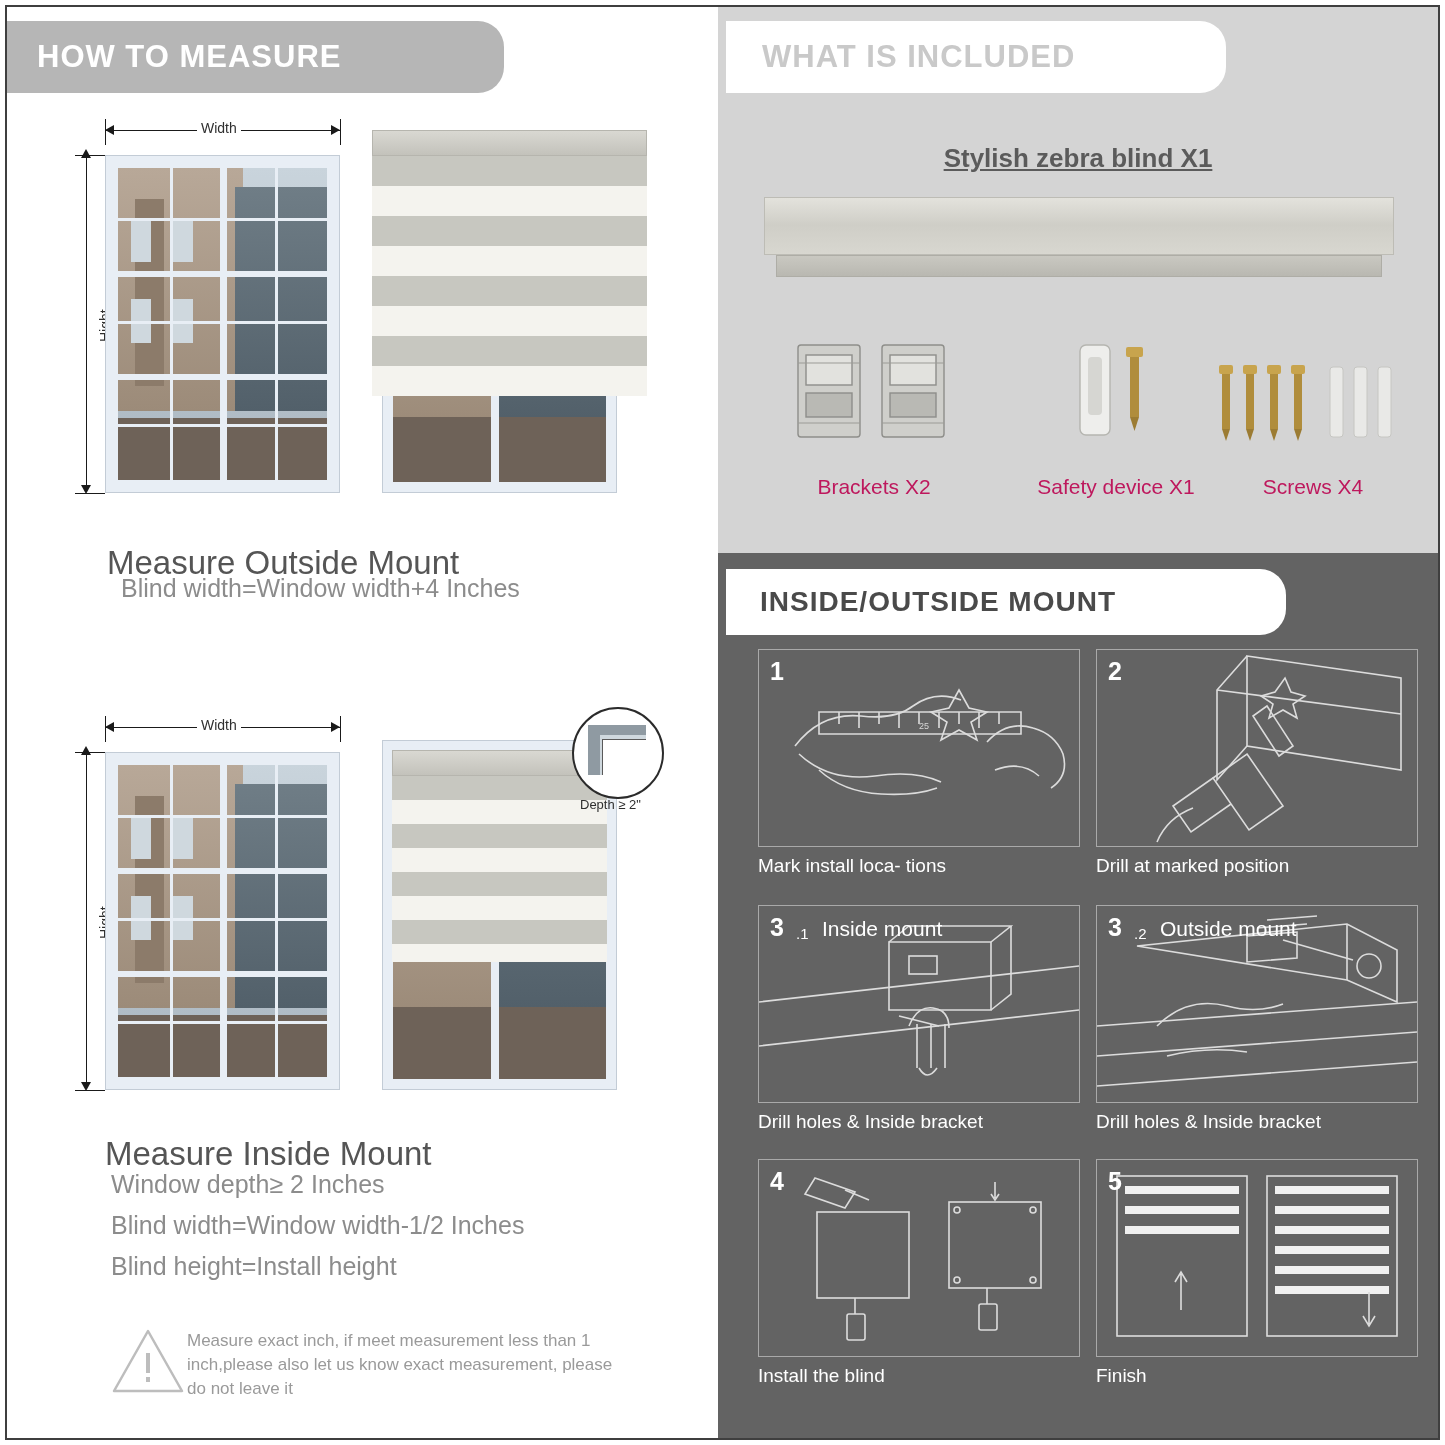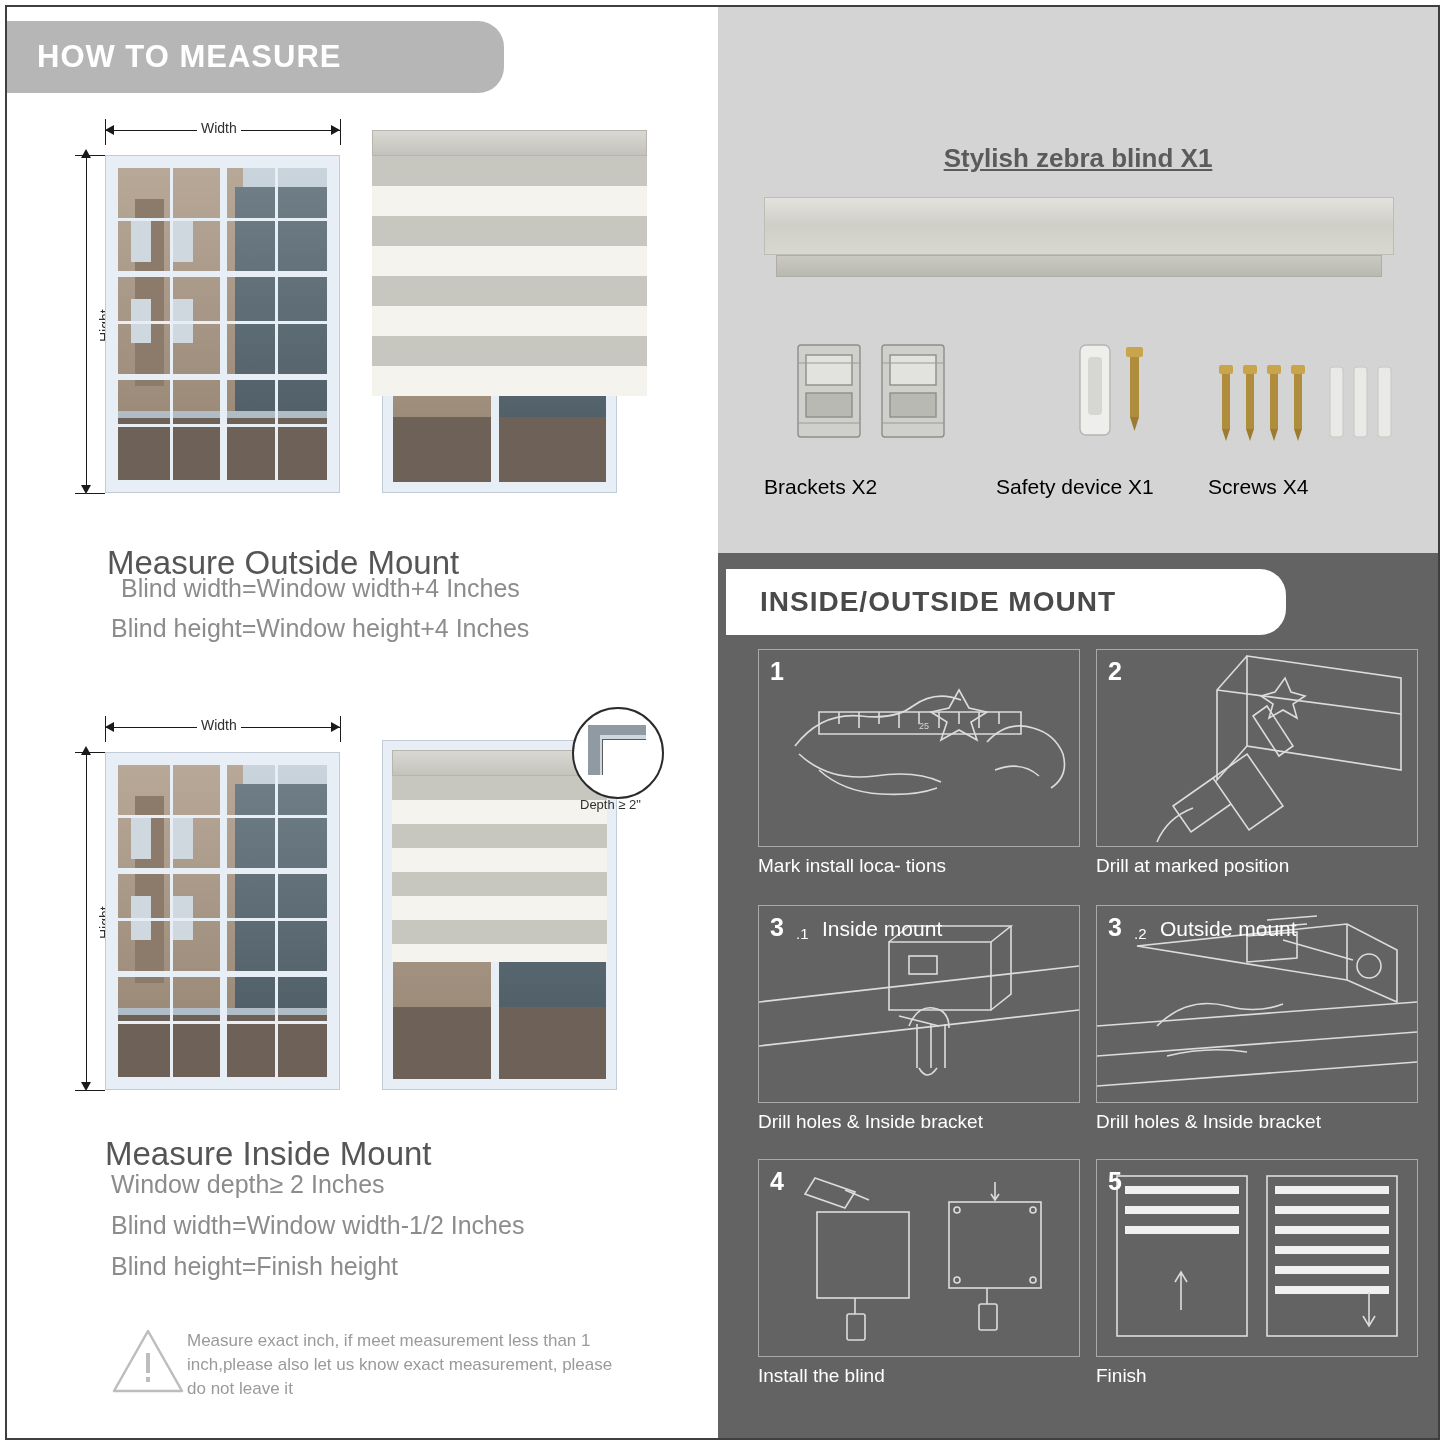--- a/index.html
+++ b/index.html
@@ -64,21 +64,21 @@
   .right-top{position:absolute;left:718px;top:7px;width:720px;height:546px;background:#d4d4d4;}
   .hdr-right{
     left:8px;top:14px;width:500px;height:72px;
     background:#ffffff;color:#c9c9c9;font-size:31px;padding-left:36px;
   }
   .incl-title{position:absolute;font-size:26px;color:#5b5b5b;font-weight:bold;}
   .headrail{position:absolute;}
   .headrail .rail-top{position:absolute;left:0;top:0;right:0;height:58px;background:linear-gradient(180deg,#e3e2dc 0%, #cfcec7 48%, #d8d7d0 100%);border:1px solid #bdbcb5;box-sizing:border-box;}
   .headrail .rail-bot{position:absolute;left:12px;right:12px;top:58px;height:22px;background:linear-gradient(180deg,#c9c8c1,#b9b8b1);border:1px solid #aeada6;box-sizing:border-box;}
 
-  .part-cap{position:absolute;font-size:21px;color:#000000;text-align:left;}
+  .part-cap{position:absolute;font-size:21px;color:#be185d;text-align:center;}
 
   .right-bot{position:absolute;left:718px;top:553px;width:720px;height:885px;background:#636363;}
   .hdr-mount{
     left:8px;top:16px;width:560px;height:66px;
     background:#ffffff;color:#4a4a4a;font-size:28px;padding-left:34px;
   }
   .stepbox{position:absolute;border:1px solid #a9a9a9;box-sizing:border-box;}
   .stepnum{position:absolute;color:#ffffff;font-size:25px;font-weight:bold;}
   .stepsub{position:absolute;color:#ffffff;font-size:19px;}
   .stepcap{position:absolute;color:#ffffff;font-size:19px;}
@@ -156,21 +156,20 @@
           <div class="stripe-l" style="height:30px;"></div>
         <div class="stripe-d" style="height:30px;"></div>
           <div class="stripe-l" style="height:30px;"></div>
         <div class="stripe-d" style="height:30px;"></div>
           <div class="stripe-l" style="height:30px;"></div>
       </div>
     </div>
 
     <div class="heading" style="left:100px;top:537px;">Measure Outside Mount</div>
     <div class="bodyline" style="left:104px;top:567px;margin-left:10px;">Blind width=Window width+4 Inches</div>
-    <div class="bodyline" style="left:104px;top:607px;">Blind height=Window height+4 Inches</div>
 
     <div class="arrowline-h" style="left:98px;top:720px;width:235px;"></div>
     <div class="ar" style="left:98px;top:715px;border-top:5px solid transparent;border-bottom:5px solid transparent;border-right:9px solid #1a1a1a;"></div>
     <div class="ar" style="left:324px;top:715px;border-top:5px solid transparent;border-bottom:5px solid transparent;border-left:9px solid #1a1a1a;"></div>
     <div class="tick-v" style="left:98px;top:709px;height:26px;"></div>
     <div class="tick-v" style="left:333px;top:709px;height:26px;"></div>
     <div class="dimlabel" style="left:190px;top:710px;">Width</div>
 
     <div class="arrowline-v" style="left:79px;top:745px;height:337px;"></div>
     <div class="ar" style="left:74px;top:739px;border-left:5px solid transparent;border-right:5px solid transparent;border-bottom:9px solid #1a1a1a;"></div>
@@ -236,33 +235,34 @@
       <div style="position:absolute;left:14px;top:16px;width:58px;height:50px;background:#cfd8de;"></div>
       <div style="position:absolute;left:14px;top:16px;width:58px;height:10px;background:#8f9aa2;"></div>
       <div style="position:absolute;left:14px;top:26px;width:12px;height:40px;background:#8f9aa2;"></div>
       <div style="position:absolute;left:28px;top:30px;width:44px;height:36px;background:#ffffff;border-left:1px solid #5a5a5a;border-top:1px solid #5a5a5a;box-sizing:border-box;"></div>
     </div>
     <div class="depth-label" style="left:573px;top:790px;">Depth ≥ 2"</div>
 
     <div class="heading" style="left:98px;top:1128px;text-align:right;">Measure Inside Mount</div>
     <div class="bodyline" style="left:104px;top:1163px;">Window depth≥ 2 Inches</div>
     <div class="bodyline" style="left:104px;top:1204px;">Blind width=Window width-1/2 Inches</div>
-    <div class="bodyline" style="left:104px;top:1245px;">Blind height=Finish height</div>
+    <div class="bodyline" style="left:104px;top:1245px;">Blind height=Install height</div>
 
     <div class="warn-tri" style="left:103px;top:1318px;">
       <svg width="76" height="72" viewBox="0 0 76 72">
         <polygon points="38,6 72,66 4,66" fill="none" stroke="#bdbdbd" stroke-width="2.5" stroke-linejoin="round"></polygon>
         <rect x="36" y="28" width="4" height="20" fill="#bdbdbd"></rect>
         <rect x="36" y="52" width="4" height="5" fill="#bdbdbd"></rect>
       </svg>
     </div>
     <div class="note" style="left:180px;top:1322px;width:430px;">Measure exact inch, if meet measurement less than 1 inch,please also let us know exact measurement, please do not leave it</div>
   </div>
 
   <div class="right-top">
+    <div class="hdr-tab hdr-right">WHAT IS INCLUDED</div>
 
     <div class="incl-title" style="left:0;top:136px;width:100%;text-align:center;text-decoration:underline;">Stylish zebra blind X1</div>
 
     <div class="headrail" style="left:46px;top:190px;width:630px;height:100px;">
       <div class="rail-top"></div>
       <div class="rail-bot"></div>
     </div>
 
     <div style="position:absolute;left:72px;top:330px;width:170px;height:110px;">
       <svg width="170" height="110" viewBox="0 0 170 110">

